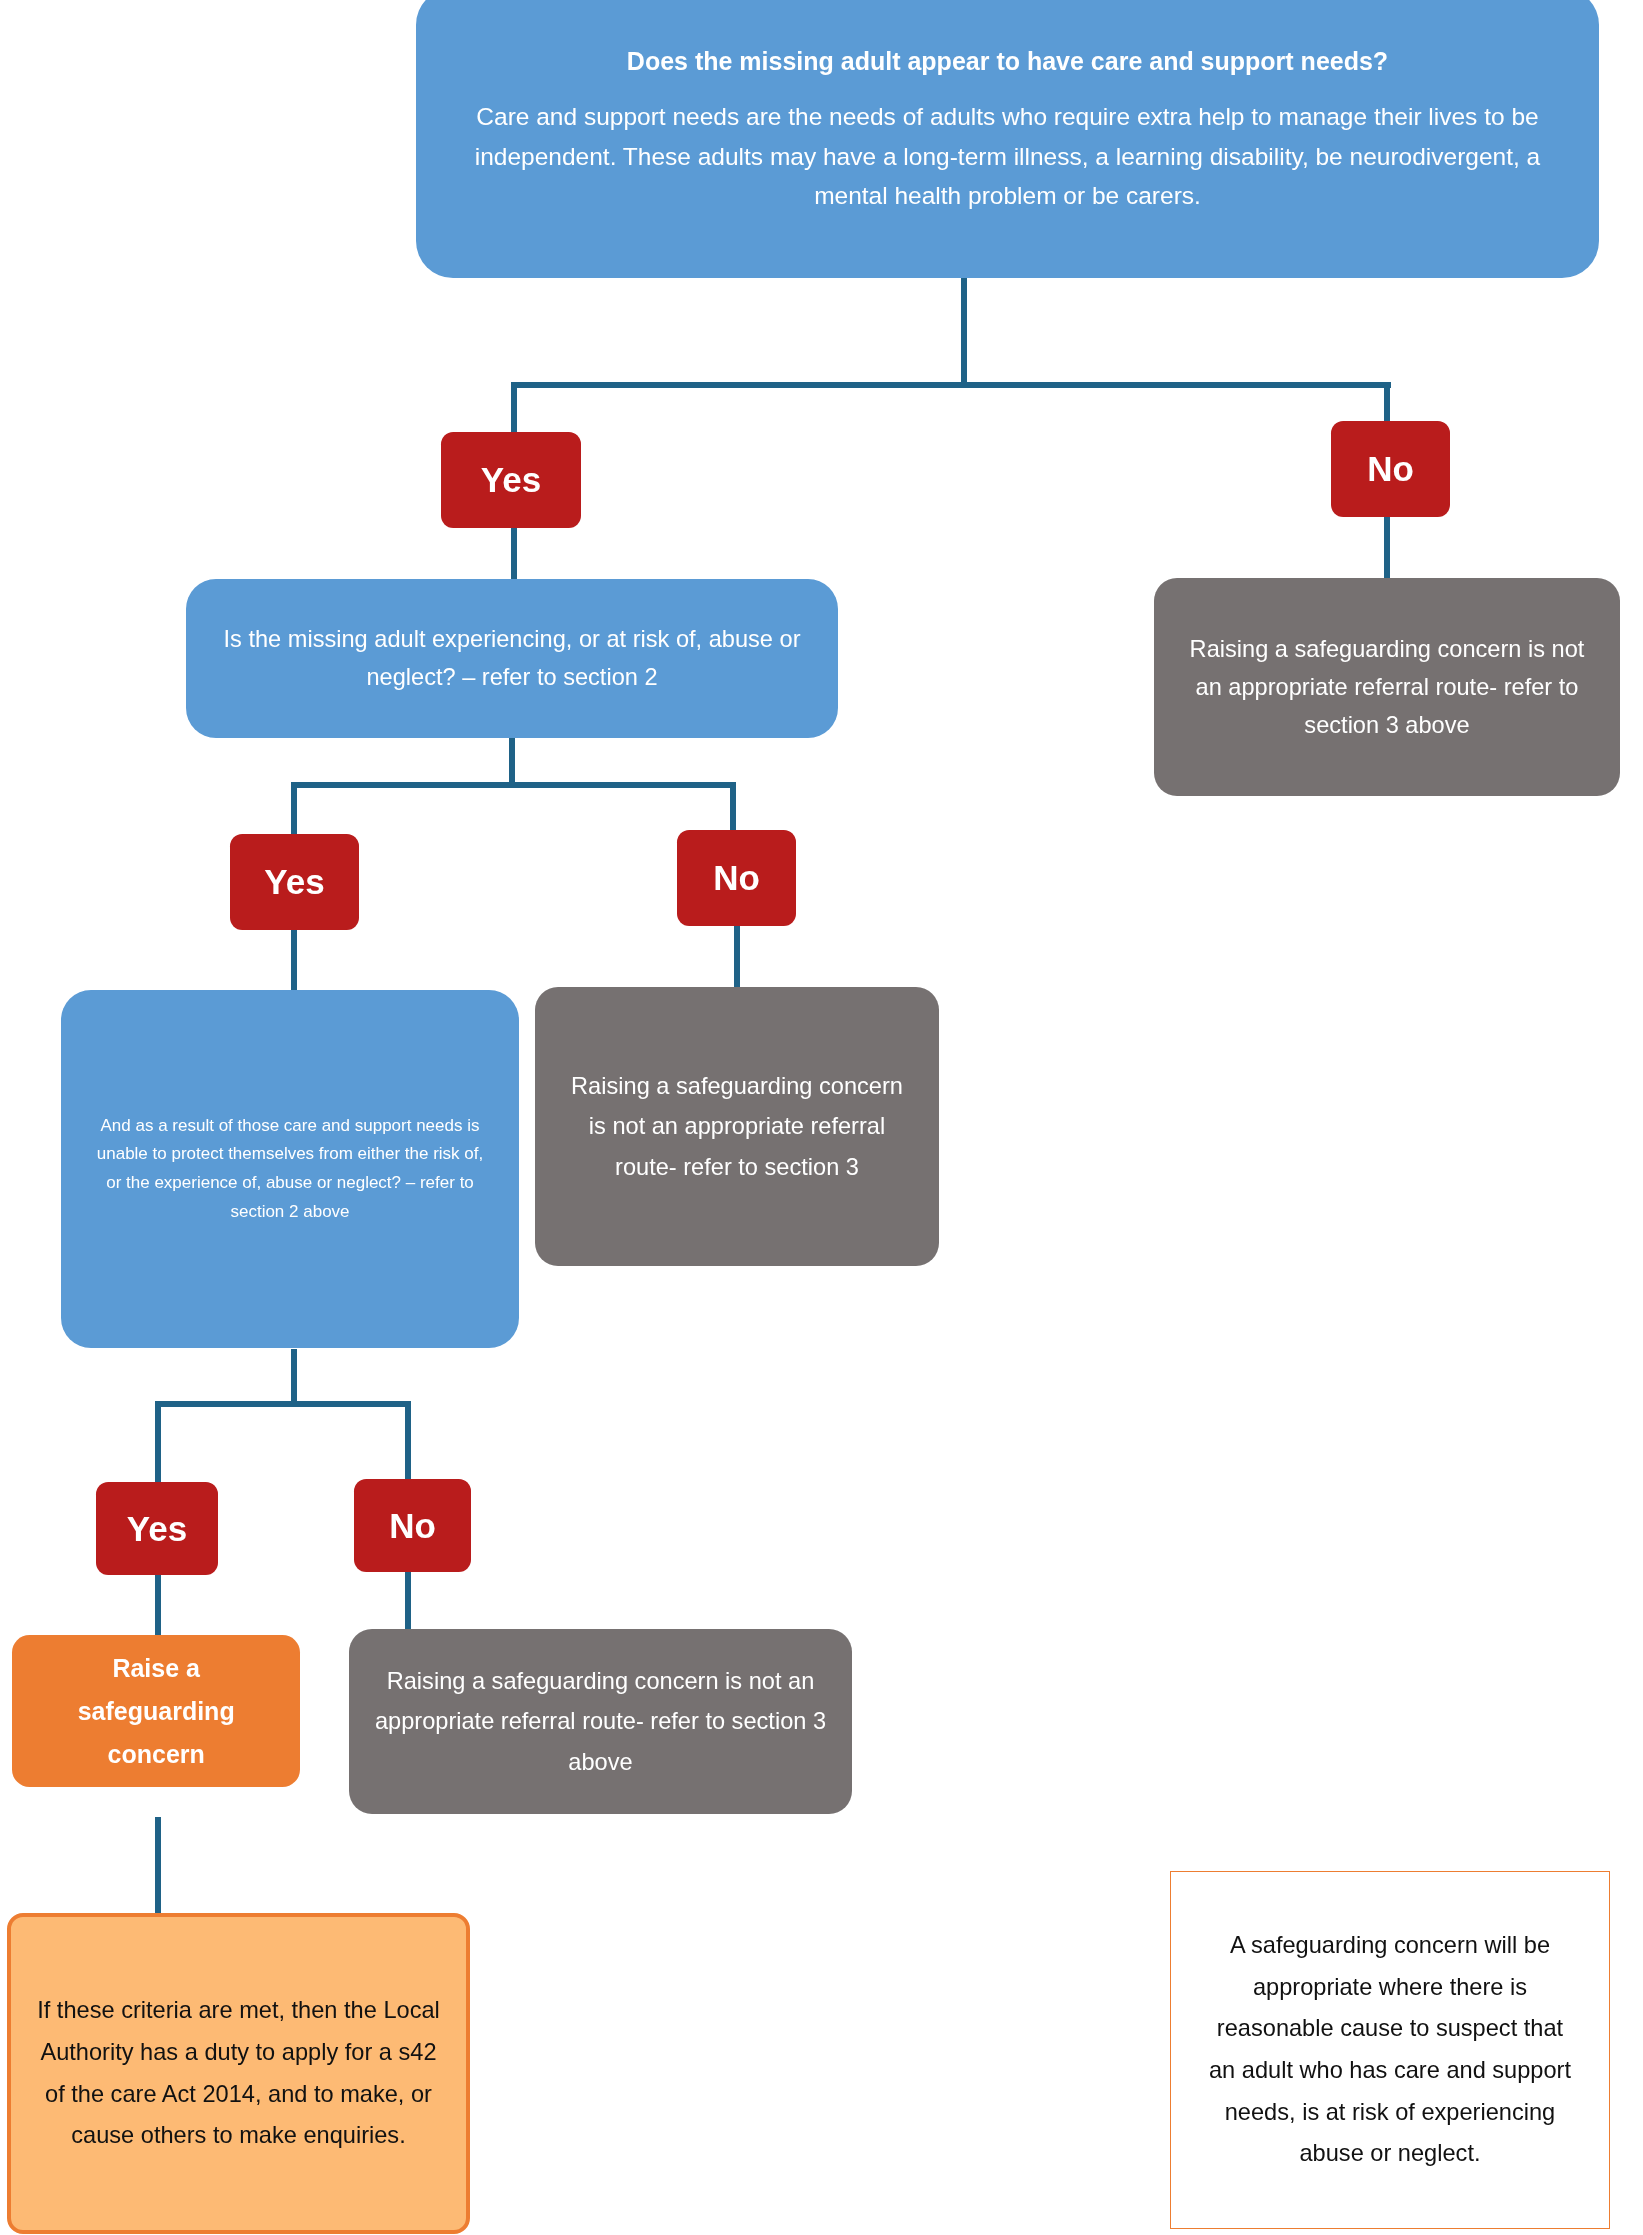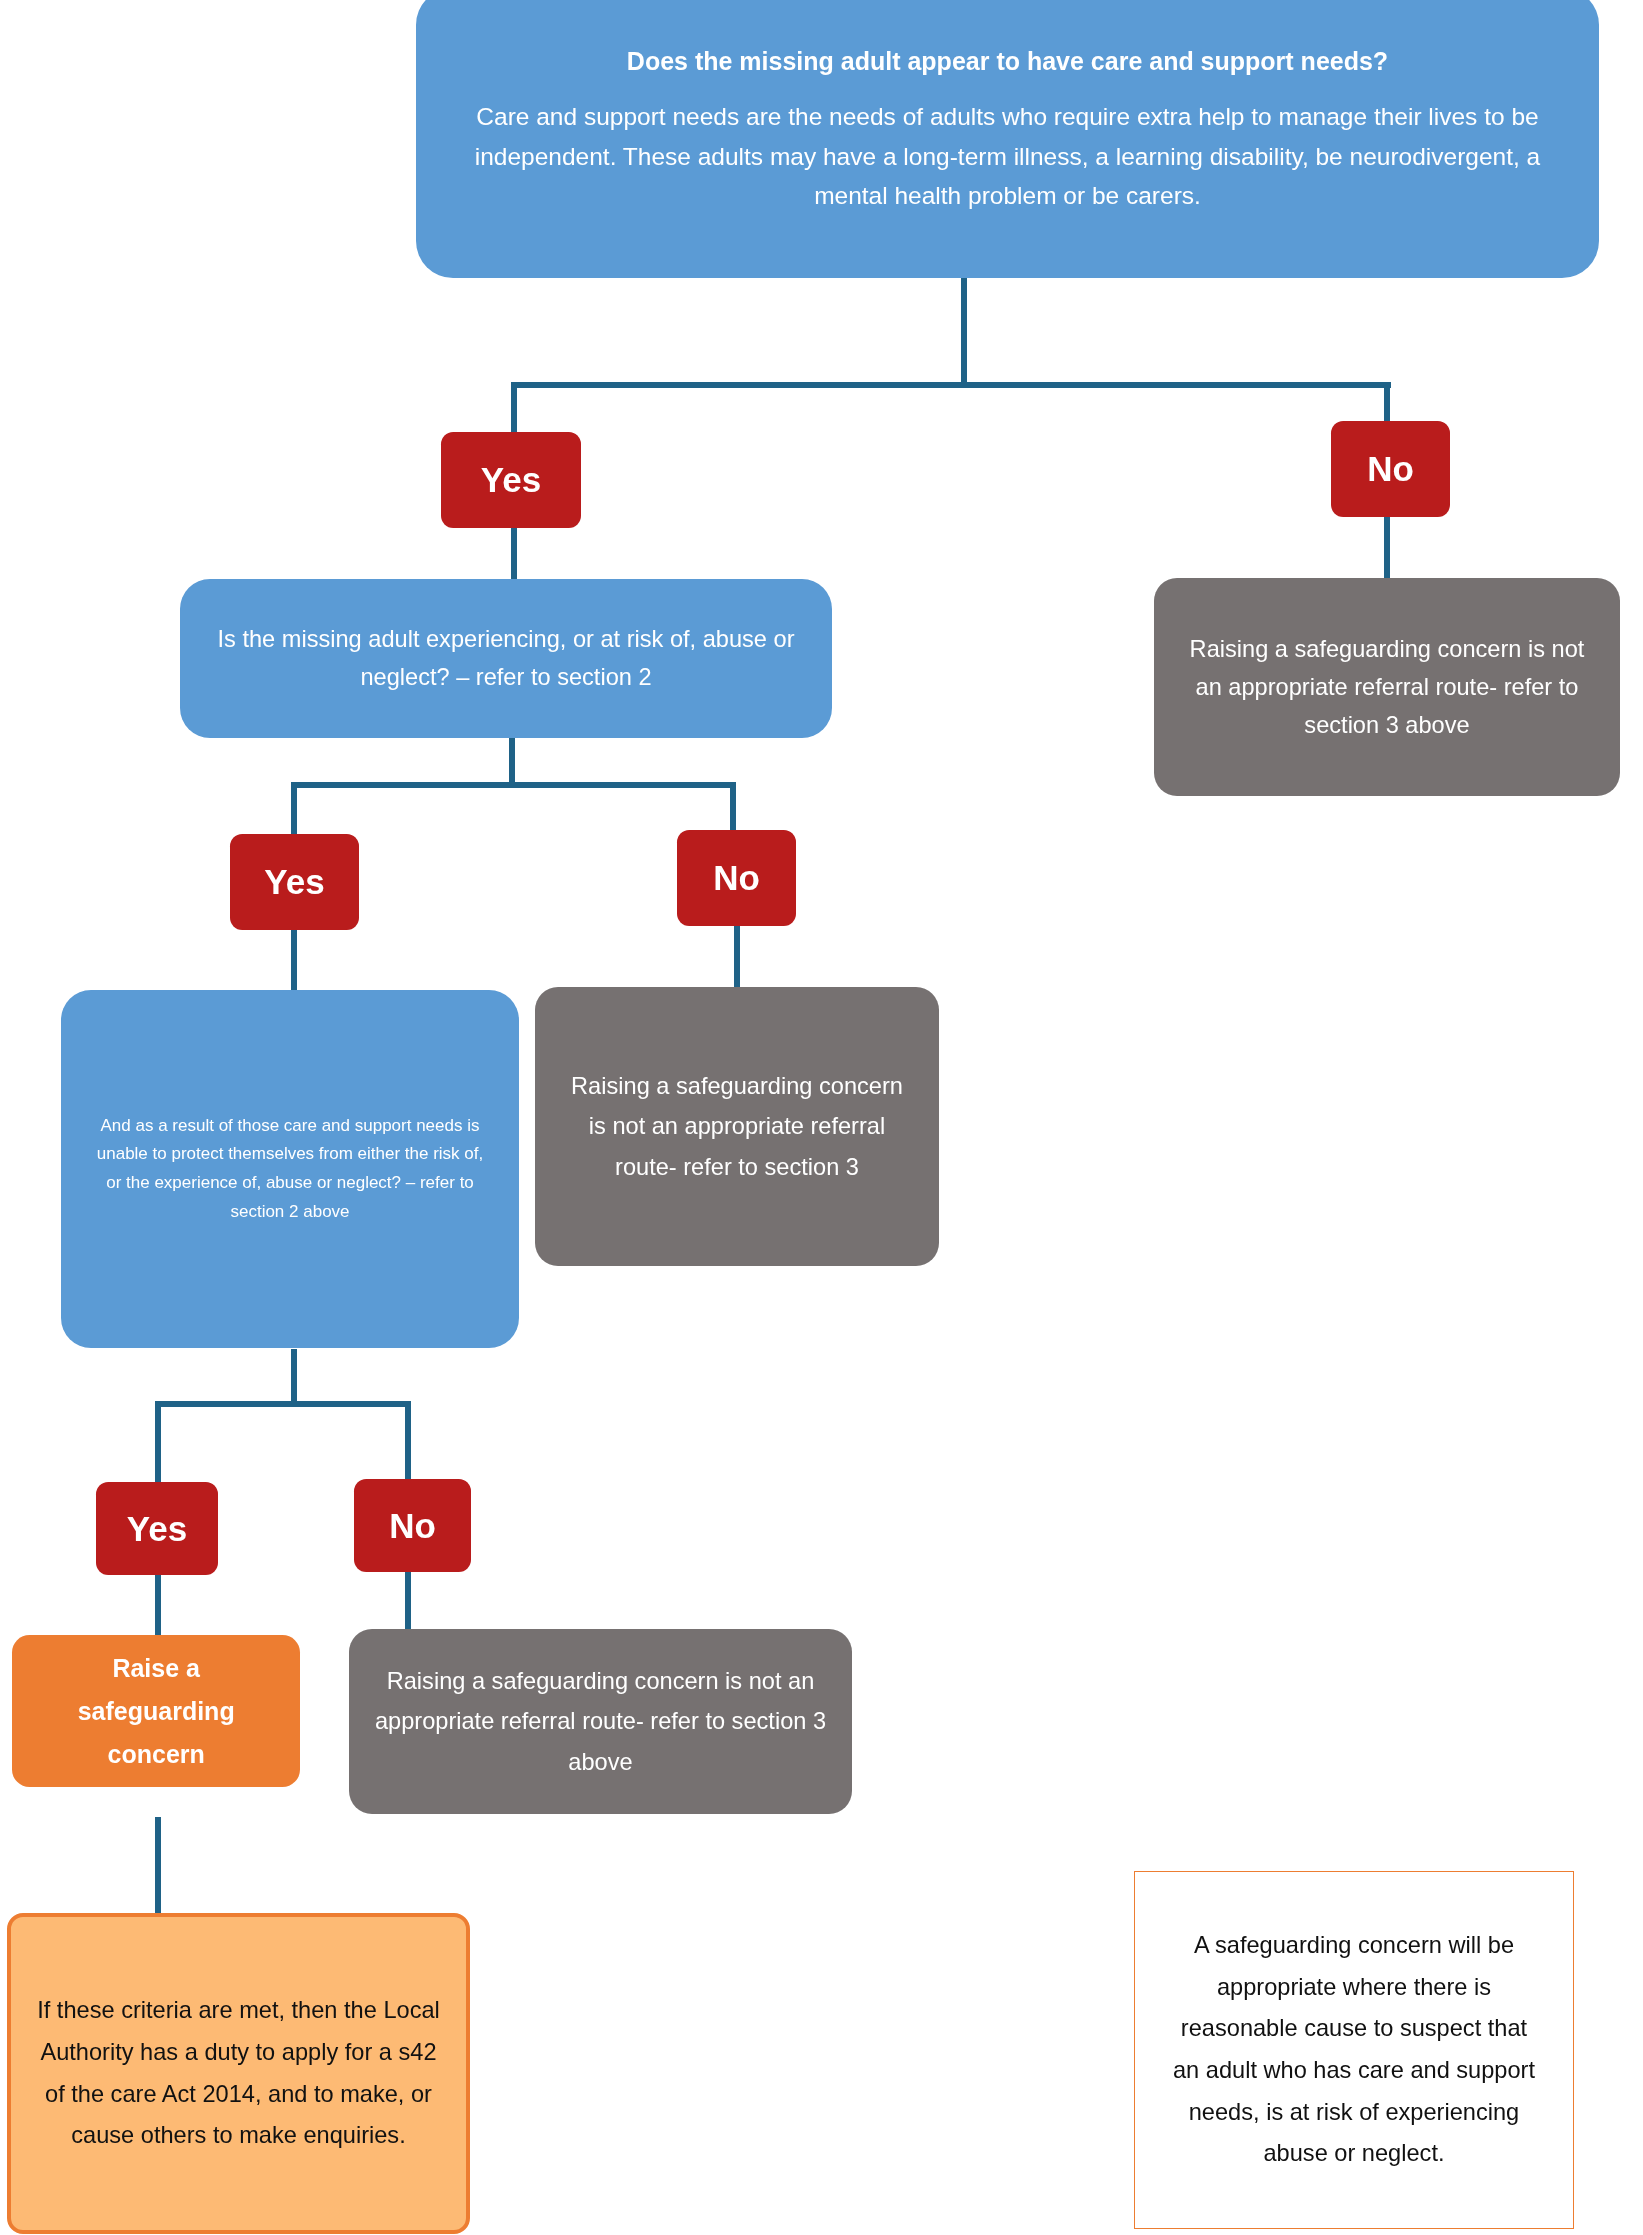--- a/index.html
+++ b/index.html
@@ -104,21 +104,21 @@
     font-size: 24.5px;
     line-height: 1.62;
     margin-top: 6px;
   }
 
   
   #yes-1 { left: 441px; top: 432px;  width: 140px; height: 96px; font-size: 35px; }
   #no-1  { left: 1331px; top: 421px; width: 119px; height: 96px; font-size: 35px; }
 
   #q2 {
-    left: 180px; top: 579px;
+    left: 186px; top: 579px;
     width: 652px; height: 159px;
     font-size: 23.6px; line-height: 1.60;
     padding: 0 30px;
   }
 
   #grey-right {
     left: 1154px; top: 578px;
     width: 466px; height: 218px;
     font-size: 23.6px; line-height: 1.62;
     padding: 0 30px;
@@ -159,21 +159,21 @@
   }
 
   #outcome-box {
     left: 7px; top: 1913px;
     width: 463px; height: 321px;
     font-size: 23.6px; line-height: 1.76;
     padding: 0 24.5px;
   }
 
   #note-box {
-    left: 1134px; top: 1871px;
+    left: 1170px; top: 1871px;
     width: 440px; height: 358px;
     font-size: 23.6px; line-height: 1.76;
     padding: 0 36px;
     justify-content: flex-end;
   }
 </style>
 </head>
 <body>
 
 <div id="canvas">

